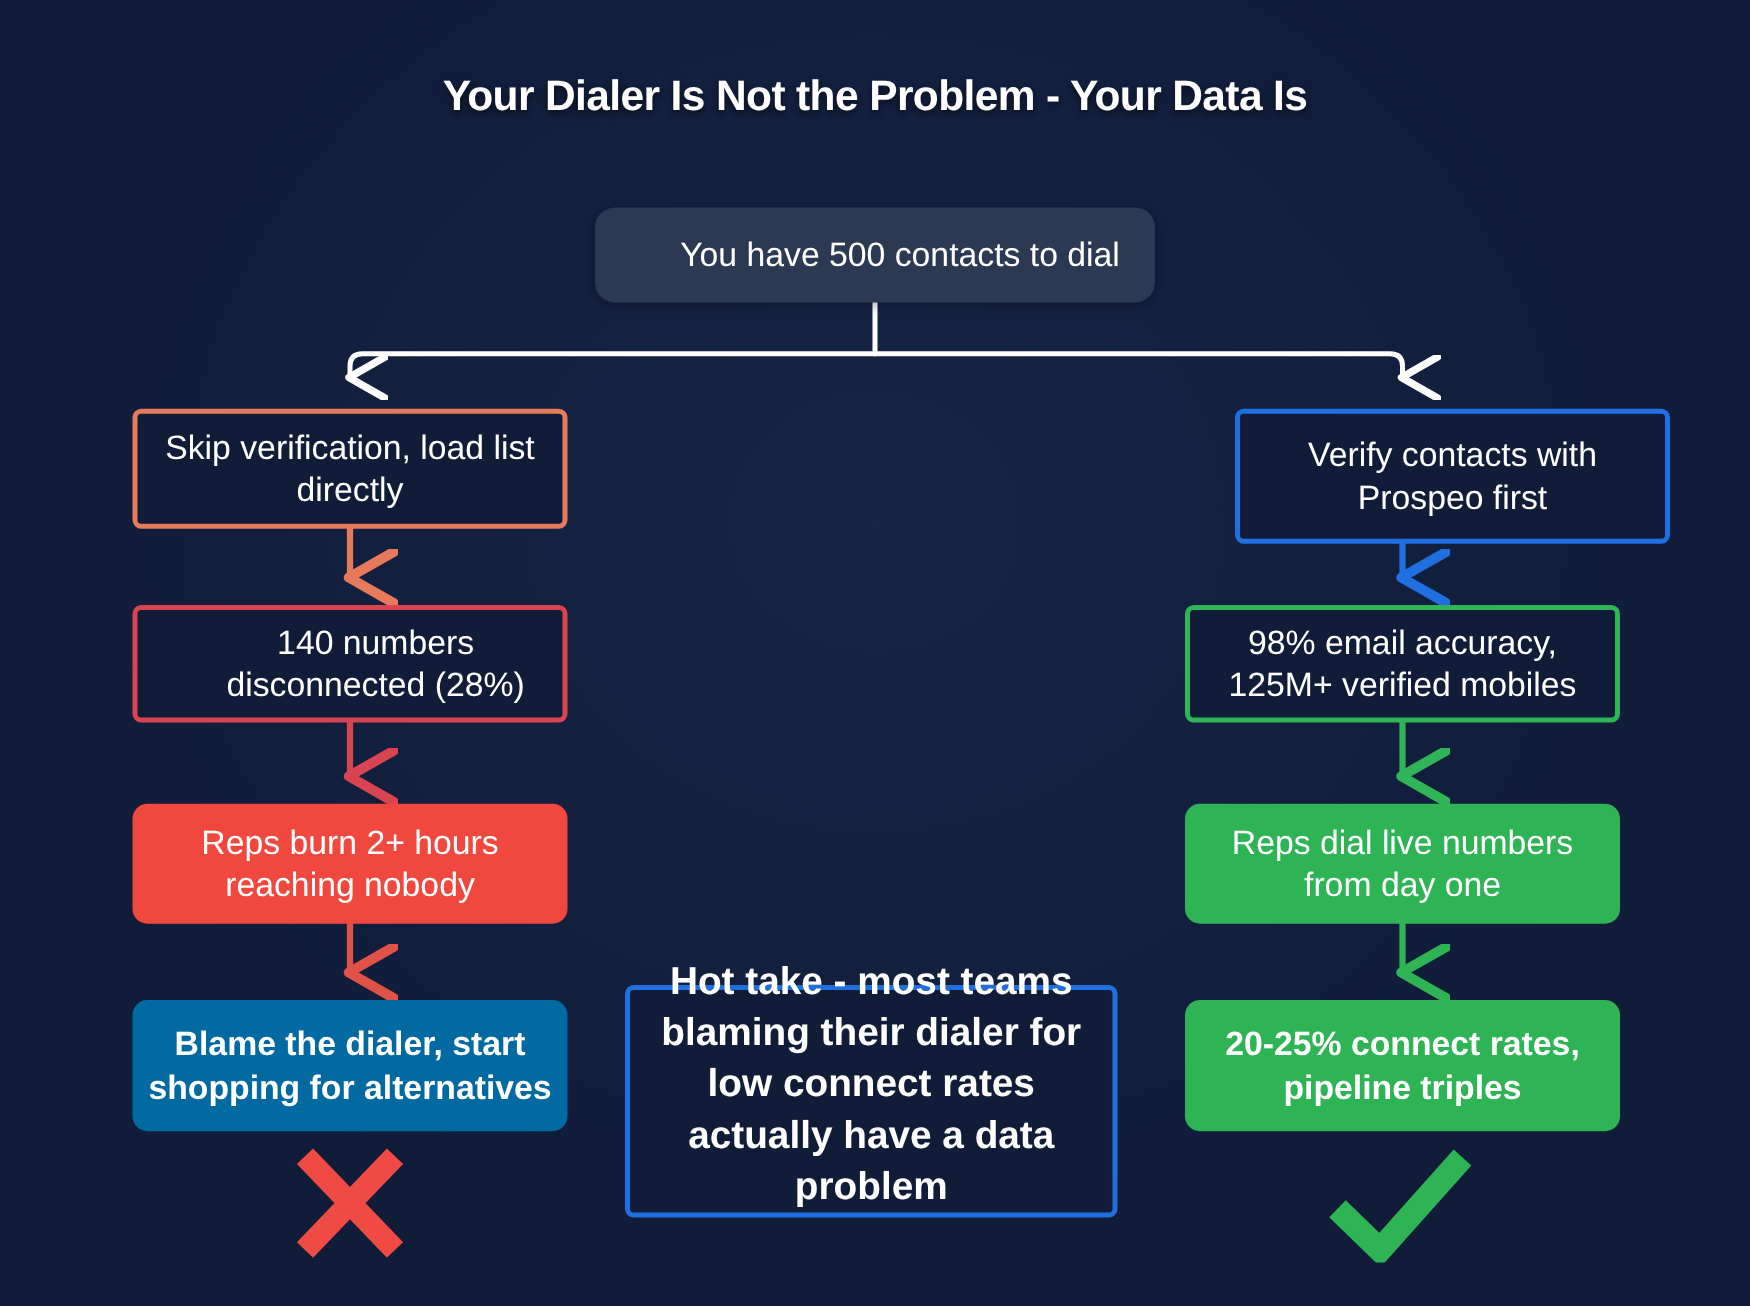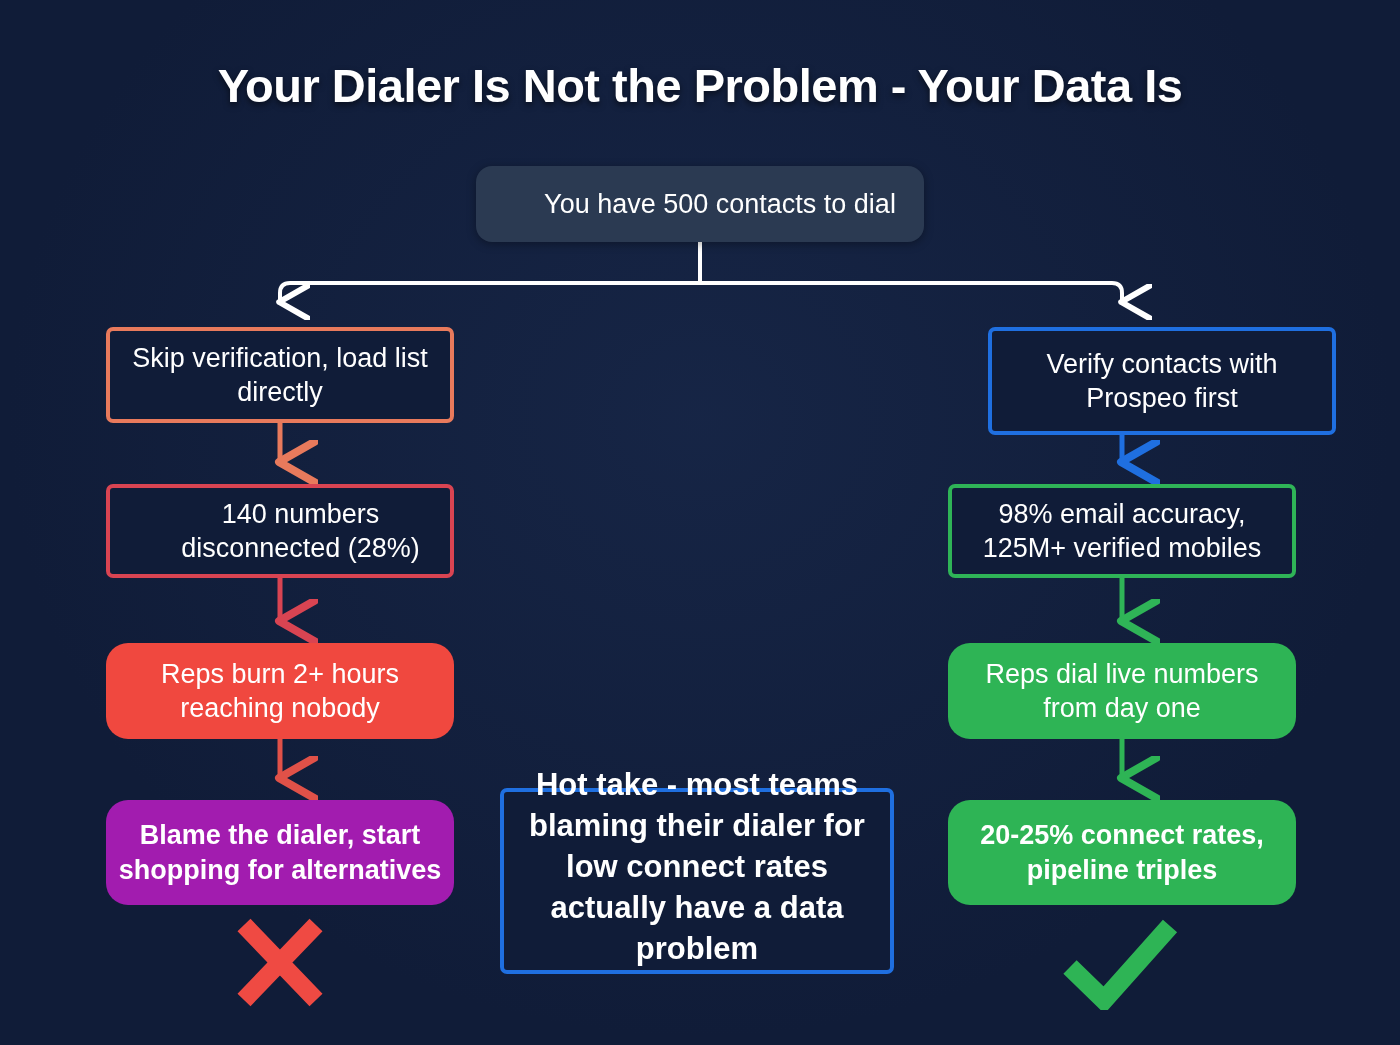--- a/index.html
+++ b/index.html
@@ -27,21 +27,21 @@
     pointer-events: none;
   }
 
   #title {
     position: absolute;
     top: 58px;
     left: 0;
     width: 1400px;
     text-align: center;
     color: #ffffff;
-    font-size: 47px;
+    font-size: 34px;
     font-weight: bold;
     letter-spacing: -0.5px;
     text-shadow: 0 3px 6px rgba(0,0,0,0.55);
     z-index: 5;
   }
 
   svg#wires {
     position: absolute;
     left: 0;
     top: 0;
@@ -80,28 +80,28 @@
 
   
   .outlined {
     background: #101c38;
     border-style: solid;
     border-width: 4px;
     border-radius: 7px;
   }
   
   .filled {
-    border-radius: 22px;
+    border-radius: 12px;
     border: none;
   }
 
   #n-l1 { left: 106px; top: 327px; width: 348px; height: 96px; font-size: 27px; border-color: #e87a5c; }
   #n-l2 { left: 106px; top: 484px; width: 348px; height: 94px; font-size: 27px; border-color: #d94452; padding-left: 41px; }
   #n-l3 { left: 106px; top: 643px; width: 348px; height: 96px; font-size: 27px; background: #f0483f; }
-  #n-l4 { left: 106px; top: 800px; width: 348px; height: 105px; font-size: 27px; background: #a21caf; font-weight: bold; }
+  #n-l4 { left: 106px; top: 800px; width: 348px; height: 105px; font-size: 27px; background: #0369a1; font-weight: bold; }
 
   #n-r1 { left: 948px; top: 327px; width: 348px; height: 108px; font-size: 27px; border-color: #1f6fe0; margin-left: 40px; }
   #n-r2 { left: 948px; top: 484px; width: 348px; height: 94px; font-size: 27px; border-color: #2fb457; }
   #n-r3 { left: 948px; top: 643px; width: 348px; height: 96px; font-size: 27px; background: #2eb455; }
   #n-r4 { left: 948px; top: 800px; width: 348px; height: 105px; font-size: 27px; background: #2eb455; font-weight: bold; }
 
   #n-hot {
     left: 500px; top: 788px; width: 394px; height: 186px;
     font-size: 31px; font-weight: bold;
     border-color: #1f6fe0;

